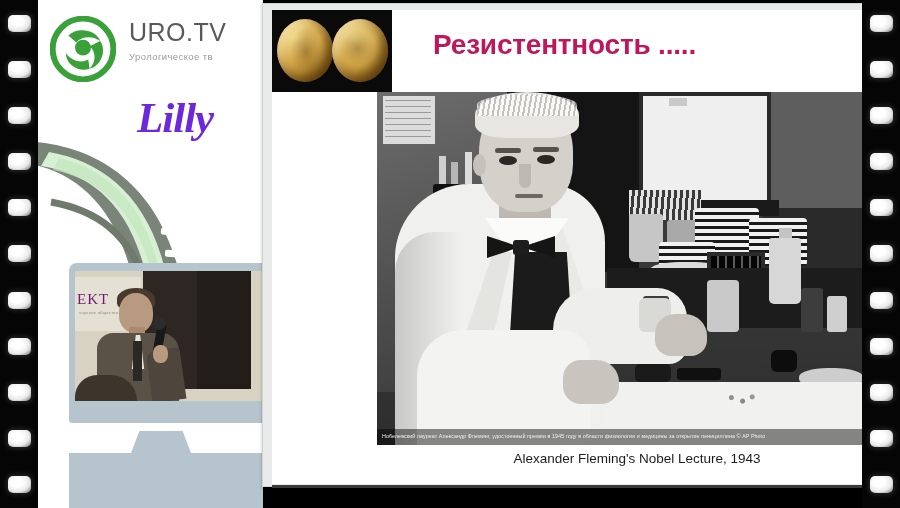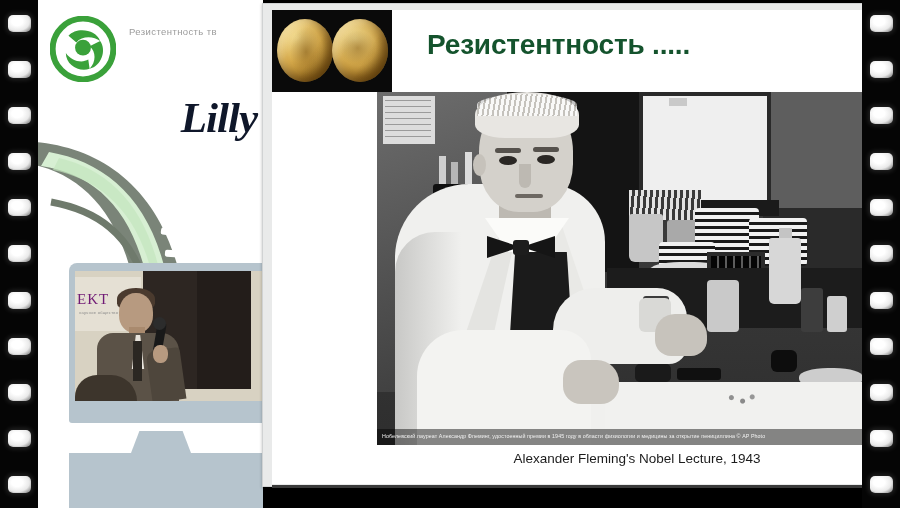--- a/index.html
+++ b/index.html
@@ -88,27 +88,27 @@
     color: #9b9b9b;
     letter-spacing: 0.4px;
     font-family: "Liberation Sans", sans-serif;
   }
   #lilly-logo {
     position: absolute;
     left: 104px;
     top: 92px;
     width: 120px;
     height: 52px;
-    color: #0f172a;
+    color: #6d28d9;
     font-family: "Liberation Serif", serif;
     font-style: italic;
     font-weight: bold;
     font-size: 43px;
     line-height: 52px;
-    text-align: right;
+    text-align: left;
     letter-spacing: -1px;
   }
 
   
   #green-film {
     position: absolute;
     left: -18px;
     top: 140px;
     width: 215px;
     height: 150px;
@@ -248,25 +248,25 @@
     border-radius: 50%;
     inset: 0;
     background:
       linear-gradient(128deg, rgba(255,248,215,0.30) 8%, rgba(0,0,0,0) 38%),
       linear-gradient(300deg, rgba(60,38,5,0.32) 6%, rgba(0,0,0,0) 40%);
   }
 
   
   #slide-title {
     position: absolute;
-    left: 155px;
+    left: 161px;
     top: 19px;
     font-size: 28px;
     font-weight: bold;
-    color: #14532d;
+    color: #be185d;
     font-family: "Liberation Sans", sans-serif;
     letter-spacing: -0.2px;
     white-space: nowrap;
   }
 
   
   #photo {
     position: absolute;
     left: 105px;
     top: 82px;
@@ -450,21 +450,22 @@
       <div id="uro-logo-mark">
         <svg width="66" height="66" viewBox="0 0 100 100">
           <circle cx="50" cy="50" r="46" fill="none" stroke="#3aa13a" stroke-width="9"></circle>
           <path d="M28 30 C40 16, 70 20, 76 38 C66 30, 48 30, 40 40 Z" fill="#3aa13a"></path>
           <path d="M76 38 C86 52, 78 76, 60 80 C70 70, 70 54, 60 46 Z" fill="#3aa13a"></path>
           <path d="M60 80 C44 86, 24 74, 24 56 C32 68, 48 72, 58 66 Z" fill="#3aa13a"></path>
           <circle cx="50" cy="48" r="12" fill="#3aa13a"></circle>
         </svg>
       </div>
       <div id="uro-wordmark">
-        <div class="uro-sub">Резистентность тв</div>
+        <div class="uro-title">URO.TV</div>
+        <div class="uro-sub">Урологическое тв</div>
       </div>
     </div>
 
     <div id="lilly-logo">Lilly</div>
 
     <div id="green-film">
       <svg width="215" height="150" viewBox="0 0 215 150">
         <path d="M20 2 C90 8, 150 52, 168 150 L120 150 C104 66, 60 28, 2 22 Z" fill="#6f7a6c" opacity="0.92"></path>
         <path d="M34 12 C92 22, 140 62, 154 150 L134 150 C120 70, 80 34, 26 26 Z" fill="#d7efd3"></path>
         <path d="M44 18 C96 30, 136 70, 148 150 L140 150 C128 76, 88 40, 38 30 Z" fill="#c3e6bd" opacity="0.7"></path>

